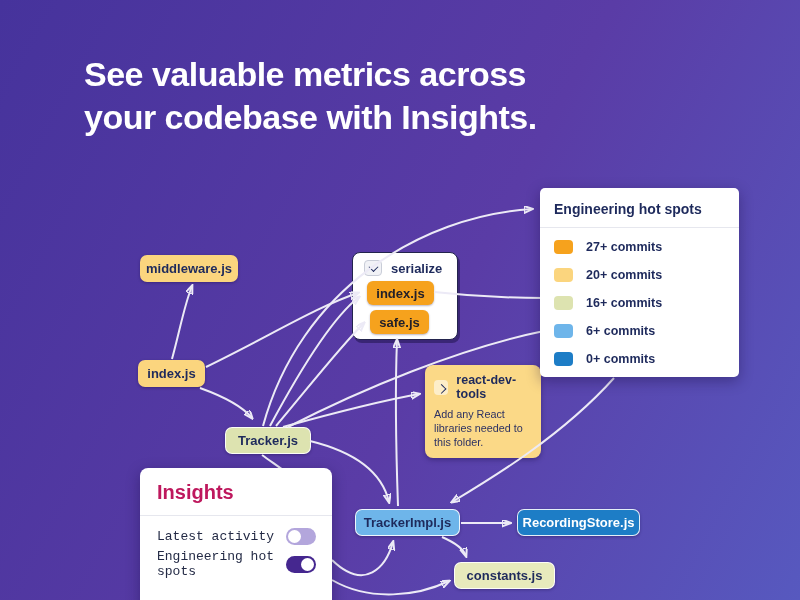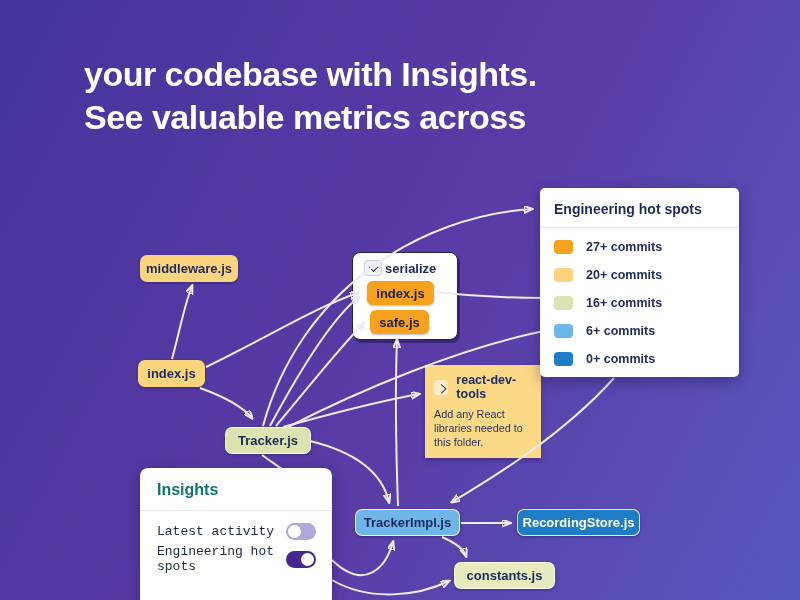--- a/index.html
+++ b/index.html
@@ -23,21 +23,21 @@
     box-sizing:border-box;box-shadow:0 1px 3px rgba(20,10,60,.35);
   }
   .node.light-border{border:1.5px solid rgba(255,255,255,.88);}
   .node.white-text{color:#ffffff;}
   
   .ser-panel{
     position:absolute;left:352px;top:252px;width:106px;height:88px;z-index:1;
     background:#ffffff;border:1.5px solid #23244d;border-radius:8px;box-sizing:border-box;
     box-shadow:2px 3px 0 rgba(20,10,60,.45);
   }
-  .ser-head{display:flex;align-items:center;gap:3px;padding:7px 0 0 11px;}
+  .ser-head{display:flex;align-items:center;gap:9px;padding:7px 0 0 11px;}
   .icon-box{
     width:18px;height:16px;border-radius:4px;background:#f1f2f6;border:1px solid #c9cdd8;
     display:flex;align-items:center;justify-content:center;box-sizing:border-box;
   }
   .chev{width:6px;height:6px;border-right:1.7px solid #1e2a5c;border-bottom:1.7px solid #1e2a5c;}
   .chev.down{transform:rotate(45deg) translate(-1px,-1px);}
   .chev.right{transform:rotate(-45deg) translate(-1px,1px);}
   .ser-label{font-size:13px;font-weight:bold;color:#1e2a5c;}
   .ser-child{
     position:absolute;display:flex;align-items:center;justify-content:center;
@@ -52,56 +52,56 @@
   }
   .legend-title{font-size:14px;font-weight:bold;color:#1e2a5c;padding:13px 14px 10px 14px;}
   .legend-divider{height:1px;background:#e6e7ee;}
   .legend-rows{padding:12px 14px 0 14px;}
   .legend-row{display:flex;align-items:flex-start;gap:13px;height:28px;}
   .swatch{width:19px;height:14px;border-radius:4px;}
   .legend-row span{font-size:12.5px;font-weight:bold;color:#1e2a5c;}
   
   .react-card{
     position:absolute;left:425px;top:365px;width:116px;z-index:1;
-    background:#fbd987;border-radius:0;padding:8px 9px 9px 9px;box-sizing:border-box;
+    background:#fbd987;border-radius:8px;padding:8px 9px 9px 9px;box-sizing:border-box;
     box-shadow:0 2px 5px rgba(20,10,60,.35);
   }
   .react-head{display:flex;align-items:center;gap:8px;}
   .react-icon-box{
     width:17px;height:15px;border-radius:4px;background:rgba(255,255,255,.55);
     display:flex;align-items:center;justify-content:center;
   }
   .react-title{font-size:12.5px;font-weight:bold;color:#1e2a5c;}
   .react-desc{font-size:10.8px;line-height:14px;color:#2d3263;margin-top:6px;}
   
   .insights{
     position:absolute;left:140px;top:468px;width:192px;height:145px;z-index:3;
     background:#ffffff;border-radius:8px;box-shadow:0 4px 14px rgba(20,10,60,.38);
     box-sizing:border-box;
   }
-  .insights-title{font-size:16px;font-weight:bold;color:#0f766e;padding:13px 16px 11px 17px;}
+  .insights-title{font-size:20px;font-weight:bold;color:#be185d;padding:13px 16px 11px 17px;}
   .insights-divider{height:1px;background:#e6e7ee;}
   .toggle-rows{padding:6px 16px 0 17px;}
   .toggle-row{display:flex;align-items:center;justify-content:space-between;height:28px;}
   .toggle-row span{font-size:13px;color:#232a45;font-family:Liberation Mono, monospace;}
   .toggle{position:relative;width:30px;height:17px;border-radius:9px;flex:0 0 auto;}
   .toggle .knob{position:absolute;top:2px;width:13px;height:13px;border-radius:50%;background:#ffffff;}
   .toggle.toggle-off{background:#b3a6dc;}
   .toggle.toggle-off .knob{left:2px;}
   .toggle.toggle-on{background:#45278f;}
   .toggle.toggle-on .knob{right:2px;}
 </style>
 </head>
 <body>
 
 <div id="stage">
 
   <div class="heading">
+    <div>See valuable metrics across</div>
     <div>your codebase with Insights.</div>
-    <div>See valuable metrics across</div>
   </div>
 
   <svg id="edges" width="800" height="600">
     <defs>
       <marker id="ah" markerWidth="10" markerHeight="8" refX="8" refY="3.5" orient="auto" markerUnits="userSpaceOnUse">
         <path d="M0,0 L9,3.5 L0,7 Z" fill="#eceaf6"></path>
       </marker>
     </defs>
     <path d="M172,359 C180,330 184,306 192,286" marker-end="url(#ah)"></path>
     <path d="M206,367 C268,337 318,306 358,293" marker-end="url(#ah)"></path>

